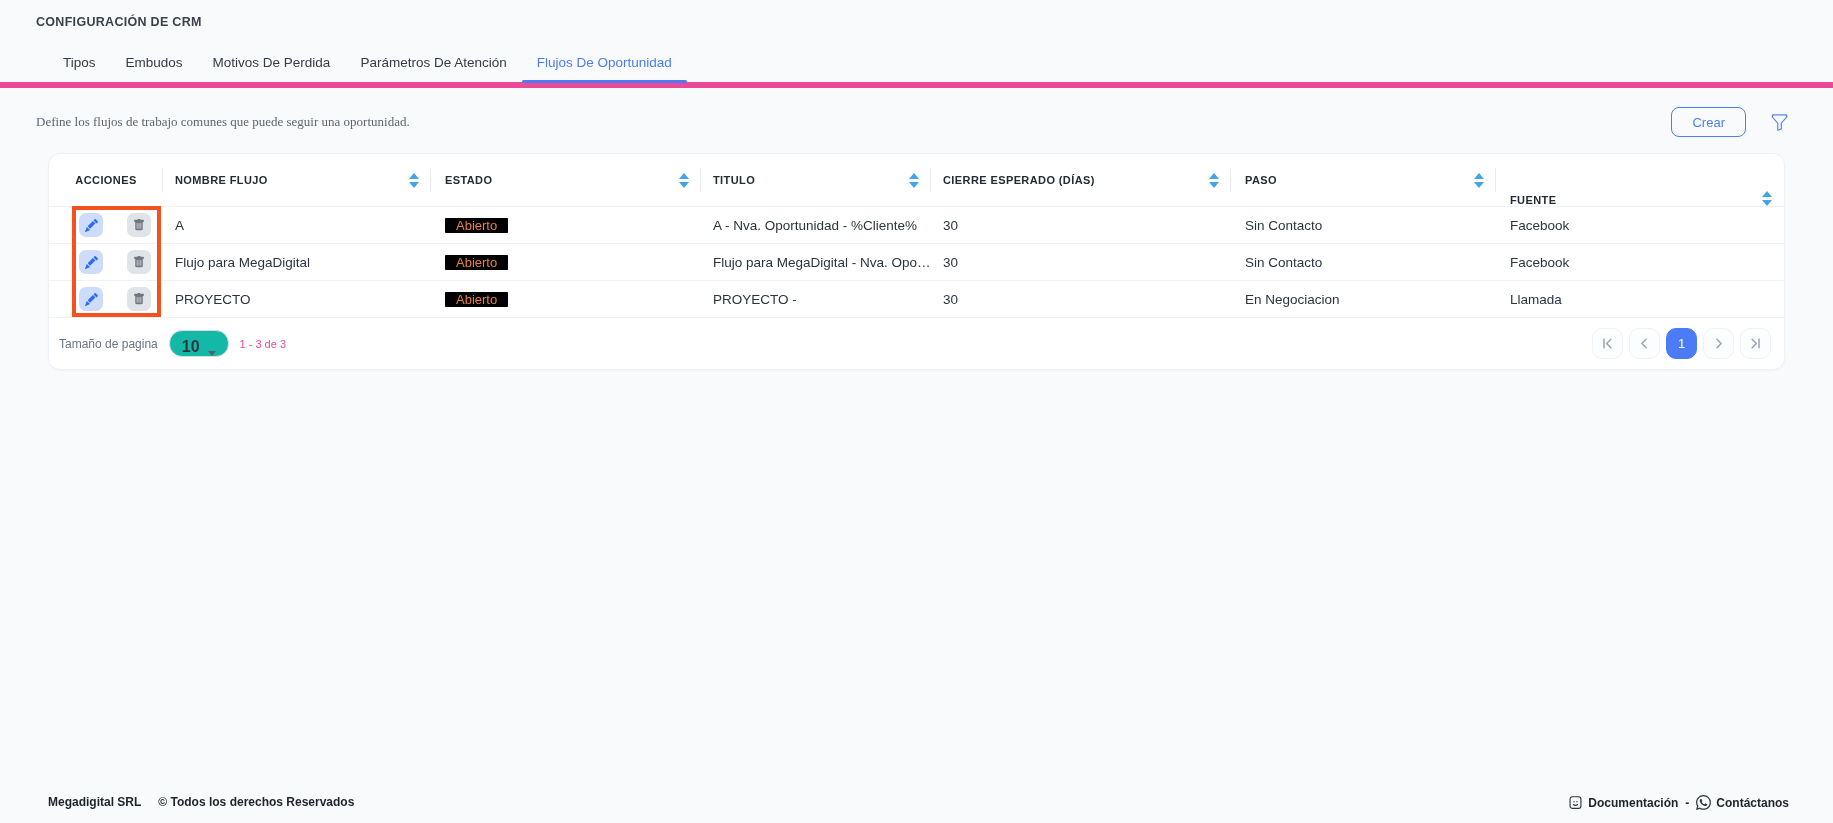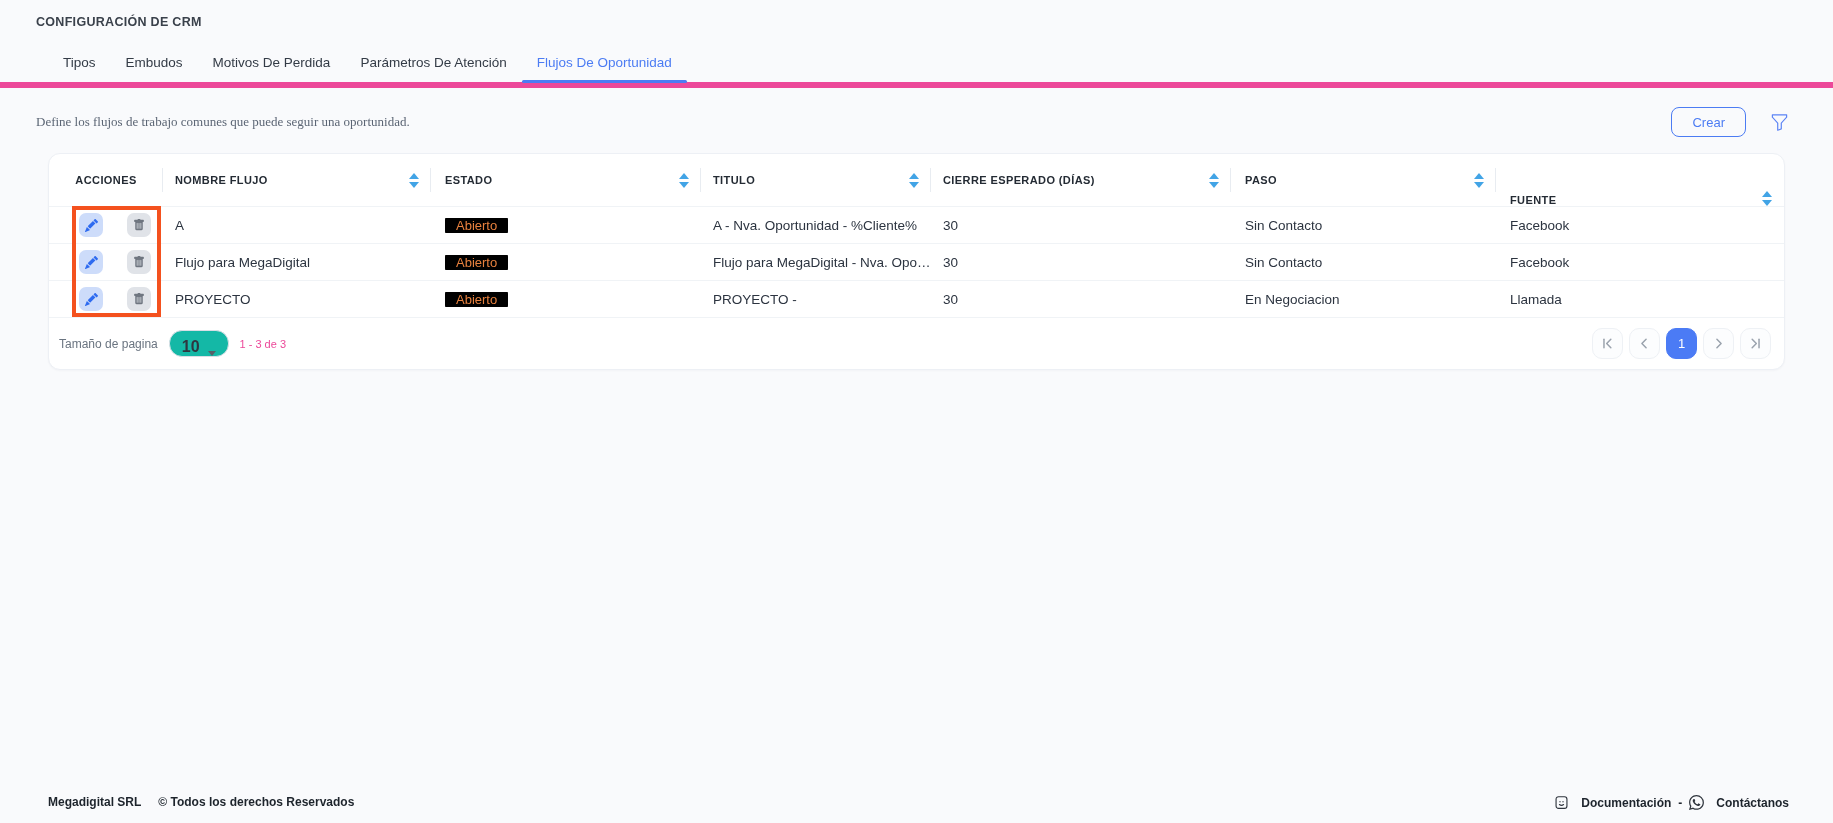--- a/index.html
+++ b/index.html
@@ -60,21 +60,21 @@
   .caret { width: 0; height: 0; border-left: 4px solid transparent; border-right: 4px solid transparent; border-top: 5px solid #566068; }
   .prange { font-size: 11px; color: #ec4899; }
   .pag-right { display: flex; gap: 6px; }
   .pbtn { width: 31px; height: 31px; border: 1px solid #eef1f5; background: #fcfdfe; border-radius: 10px; display: flex; align-items: center; justify-content: center; color: #9aa2ad; cursor: pointer; padding: 0; font-family: inherit; }
   .pbtn.active { background: #4b7bf5; border-color: #4b7bf5; color: #fff; font-size: 13px; }
 
   
   .footer { position: absolute; left: 48px; right: 44px; bottom: 13px; display: flex; justify-content: space-between; align-items: flex-start; font-size: 12px; font-weight: 700; color: #1d242c; }
   .f-left { display: flex; gap: 17px; }
   .f-right { display: flex; align-items: center; gap: 7px; }
-  .f-link { display: flex; align-items: center; gap: 12px; cursor: pointer; }
+  .f-link { display: flex; align-items: center; gap: 5px; cursor: pointer; }
   .f-icon { display: flex; align-items: center; color: #2f353d; }
 </style>
 </head>
 <body>
 
 <div class="page">
 
   <div class="page-title">CONFIGURACIÓN DE CRM</div>
 
   <div class="tabbar">

